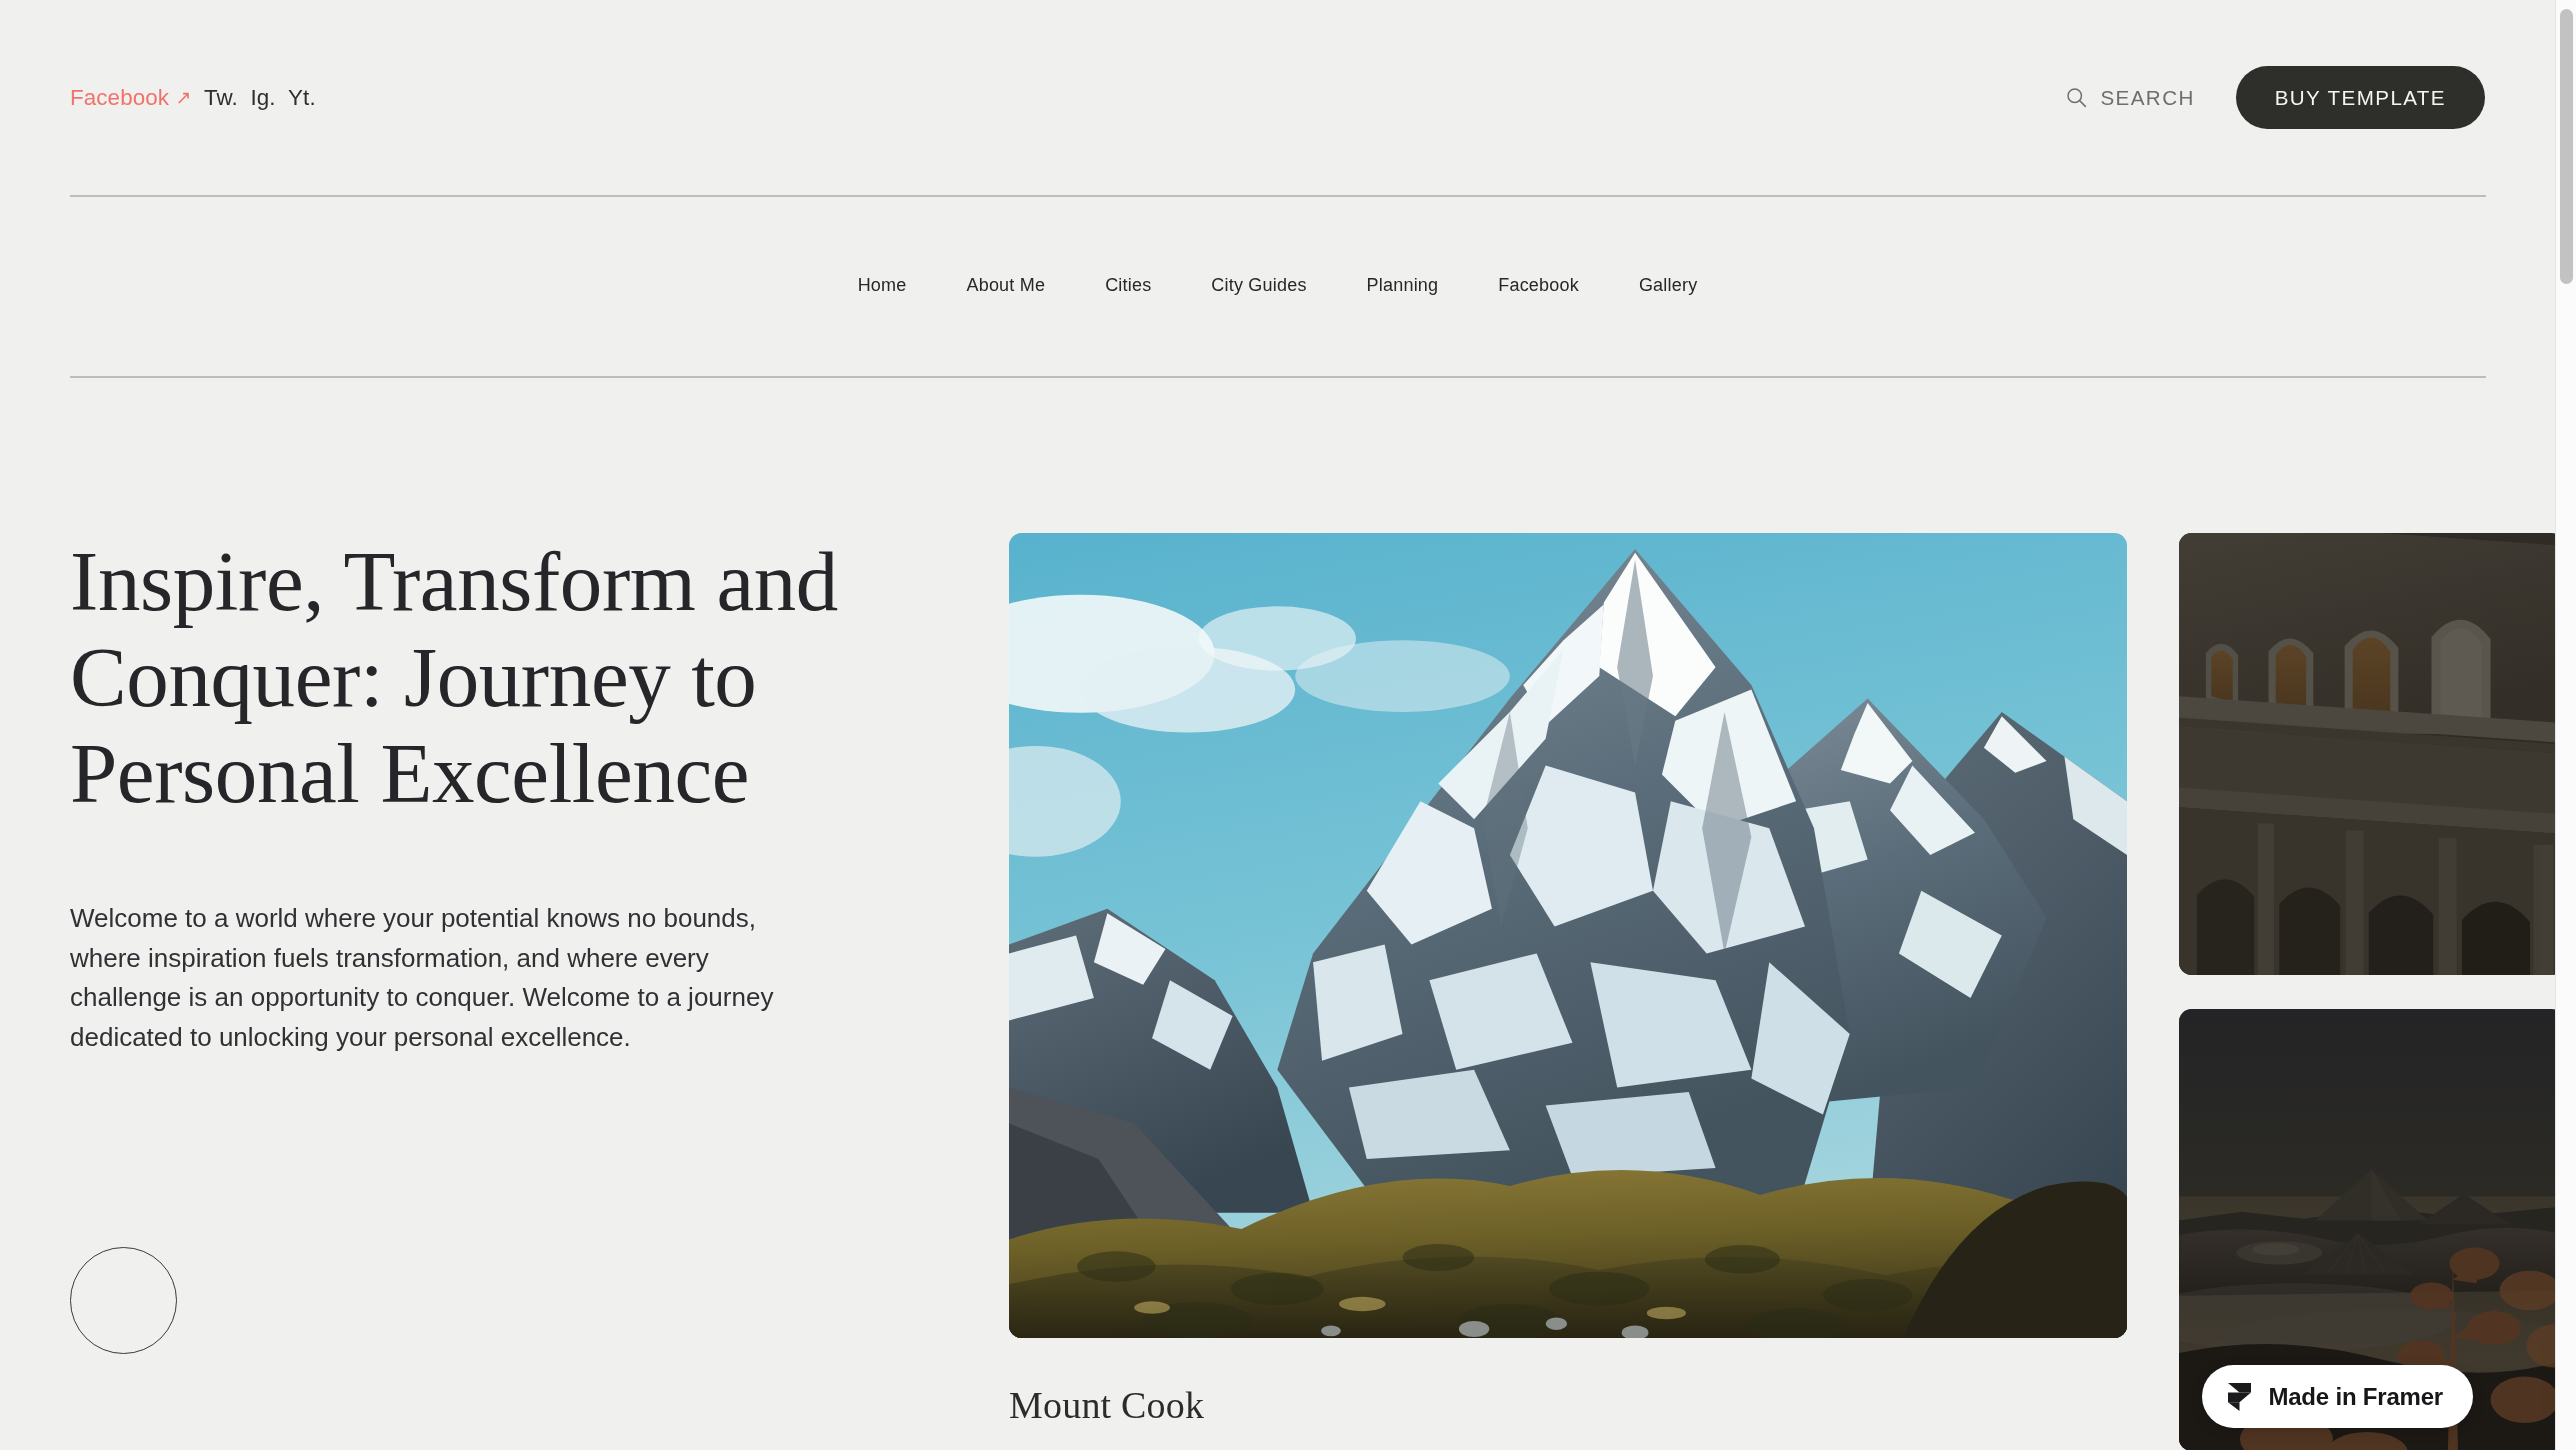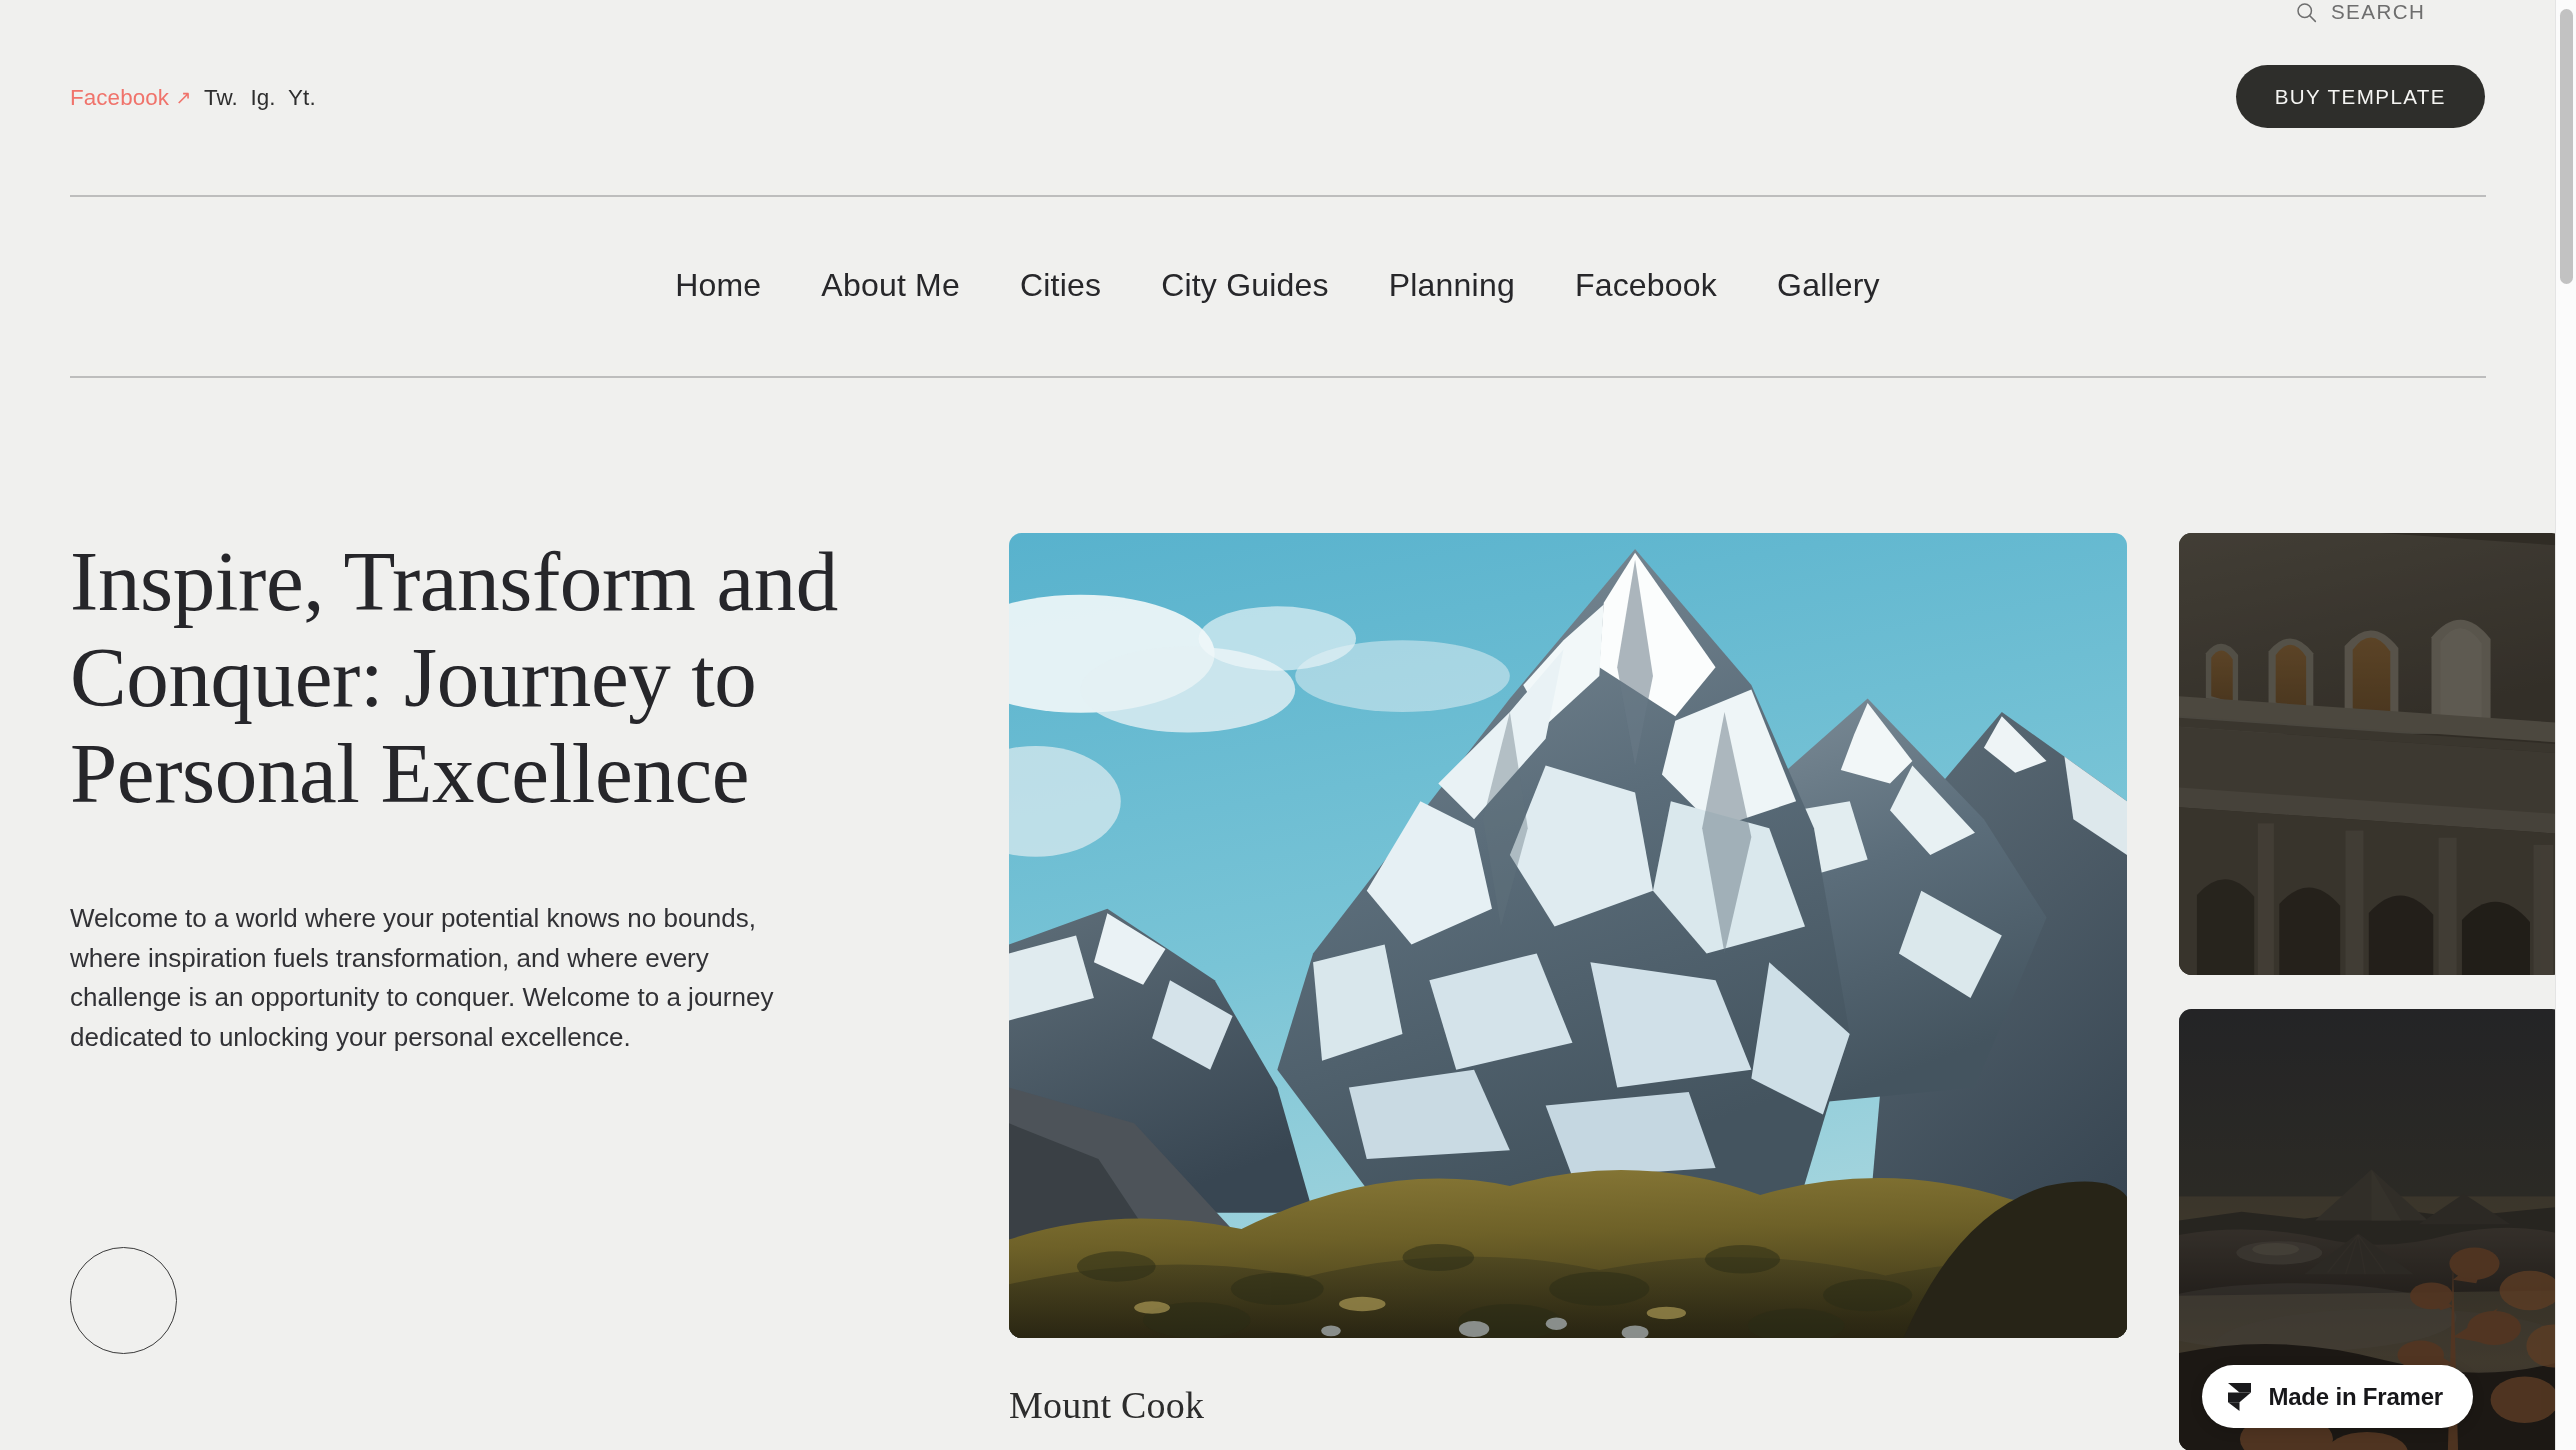--- a/index.html
+++ b/index.html
@@ -100,21 +100,20 @@
 
   
   .header-right {
     position: absolute;
     right: 70px;
     top: 0;
     height: 195px;
     display: flex;
     align-items: center;
     gap: 41px;
-    flex-direction: column;
   }
   .search-btn {
     display: flex;
     align-items: center;
     gap: 12.5px;
     color: #6e6e6e;
     font-size: 20.6px;
     letter-spacing: 1.4px;
     cursor: pointer;
     background: none;
@@ -151,21 +150,21 @@
     top: 195px;
     left: 0;
     width: 2555px;
     height: 181px;
     display: flex;
     align-items: center;
     justify-content: center;
     gap: 0;
   }
   .nav-item {
-    font-size: 32px;
+    font-size: 18px;
     color: #27272a;
     letter-spacing: 0.2px;
     cursor: pointer;
     padding: 0 30px;
     white-space: nowrap;
   }
 
   
   .hero {
     position: absolute;

